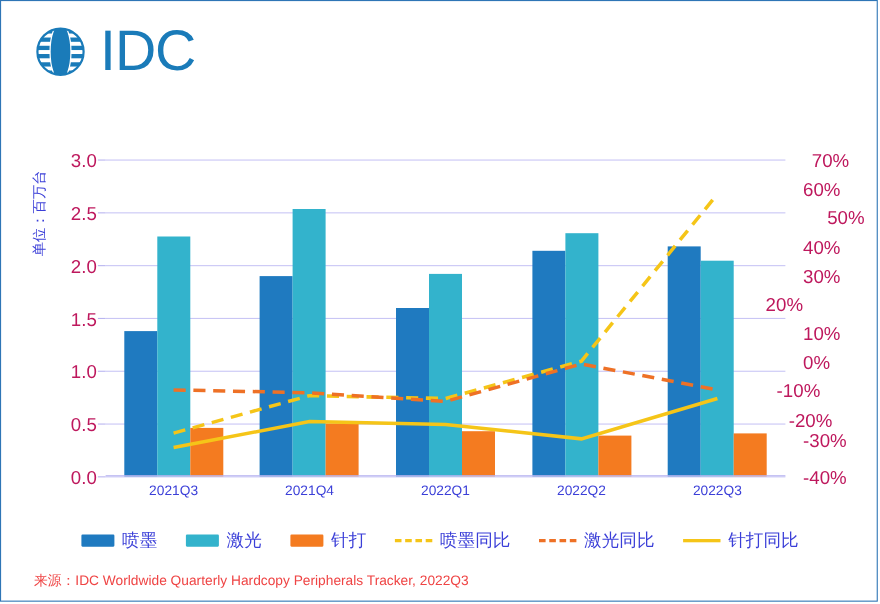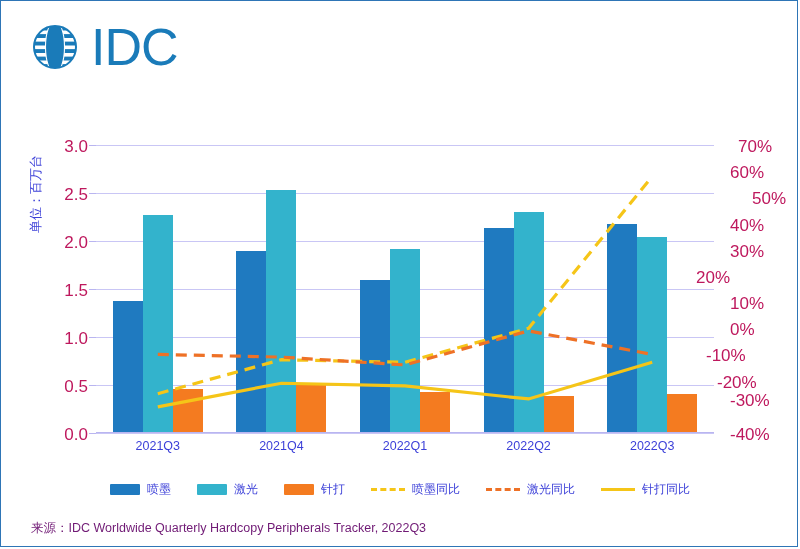--- a/index.html
+++ b/index.html
@@ -89,27 +89,27 @@
     font-size:12.5px;color:#3b3fd8;
     text-align:center;width:123px;
   }
   
   #legend{
     position:absolute;left:0;top:480px;width:798px;
     display:flex;justify-content:center;
     align-items:center;gap:26px;
   }
   .legend-item{display:flex;align-items:center;gap:7px;}
-  .legend-label{font-size:12px;color:#3b3fd8;white-space:nowrap;}
+  .legend-label{font-size:16px;color:#3b3fd8;white-space:nowrap;}
   .swatch-bar{width:30px;height:11px;border-radius:1px;}
   .swatch-line{width:34px;height:0;border-top:3px solid;}
   
   #source{
     position:absolute;left:30px;top:519px;
-    font-size:12.5px;color:#701a75;white-space:nowrap;
+    font-size:12.5px;color:#ef4444;white-space:nowrap;
   }
 </style>
 </head>
 <body>
 
 <div id="frame">
 
   <div id="logo">
     <svg id="logo-mark" viewBox="0 0 48 48">
       <defs>

